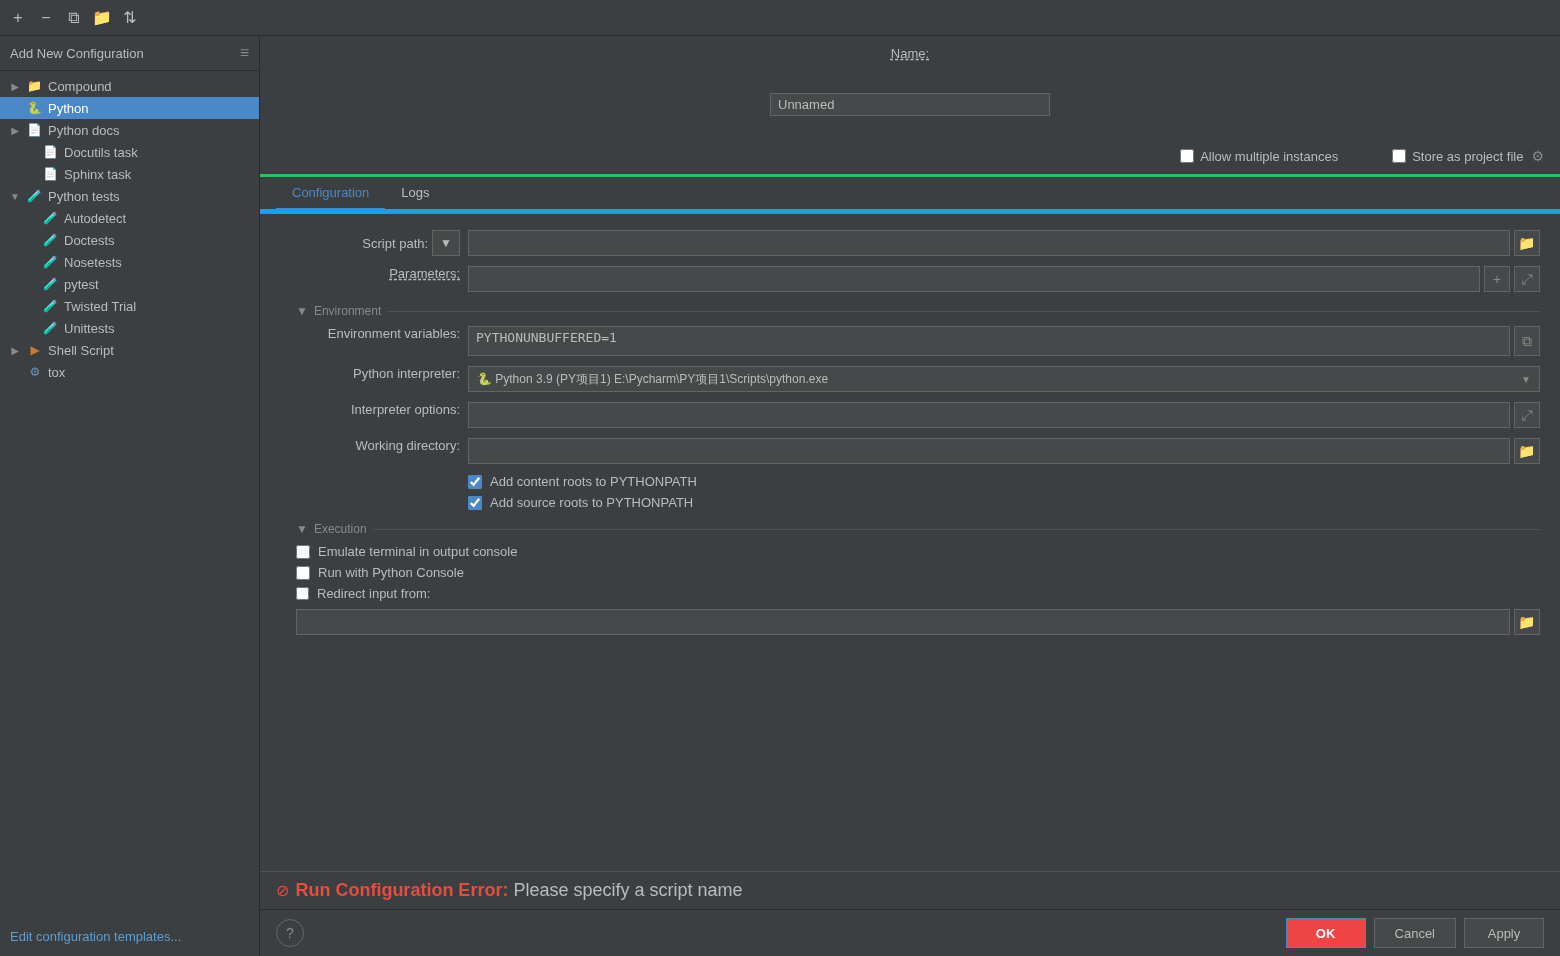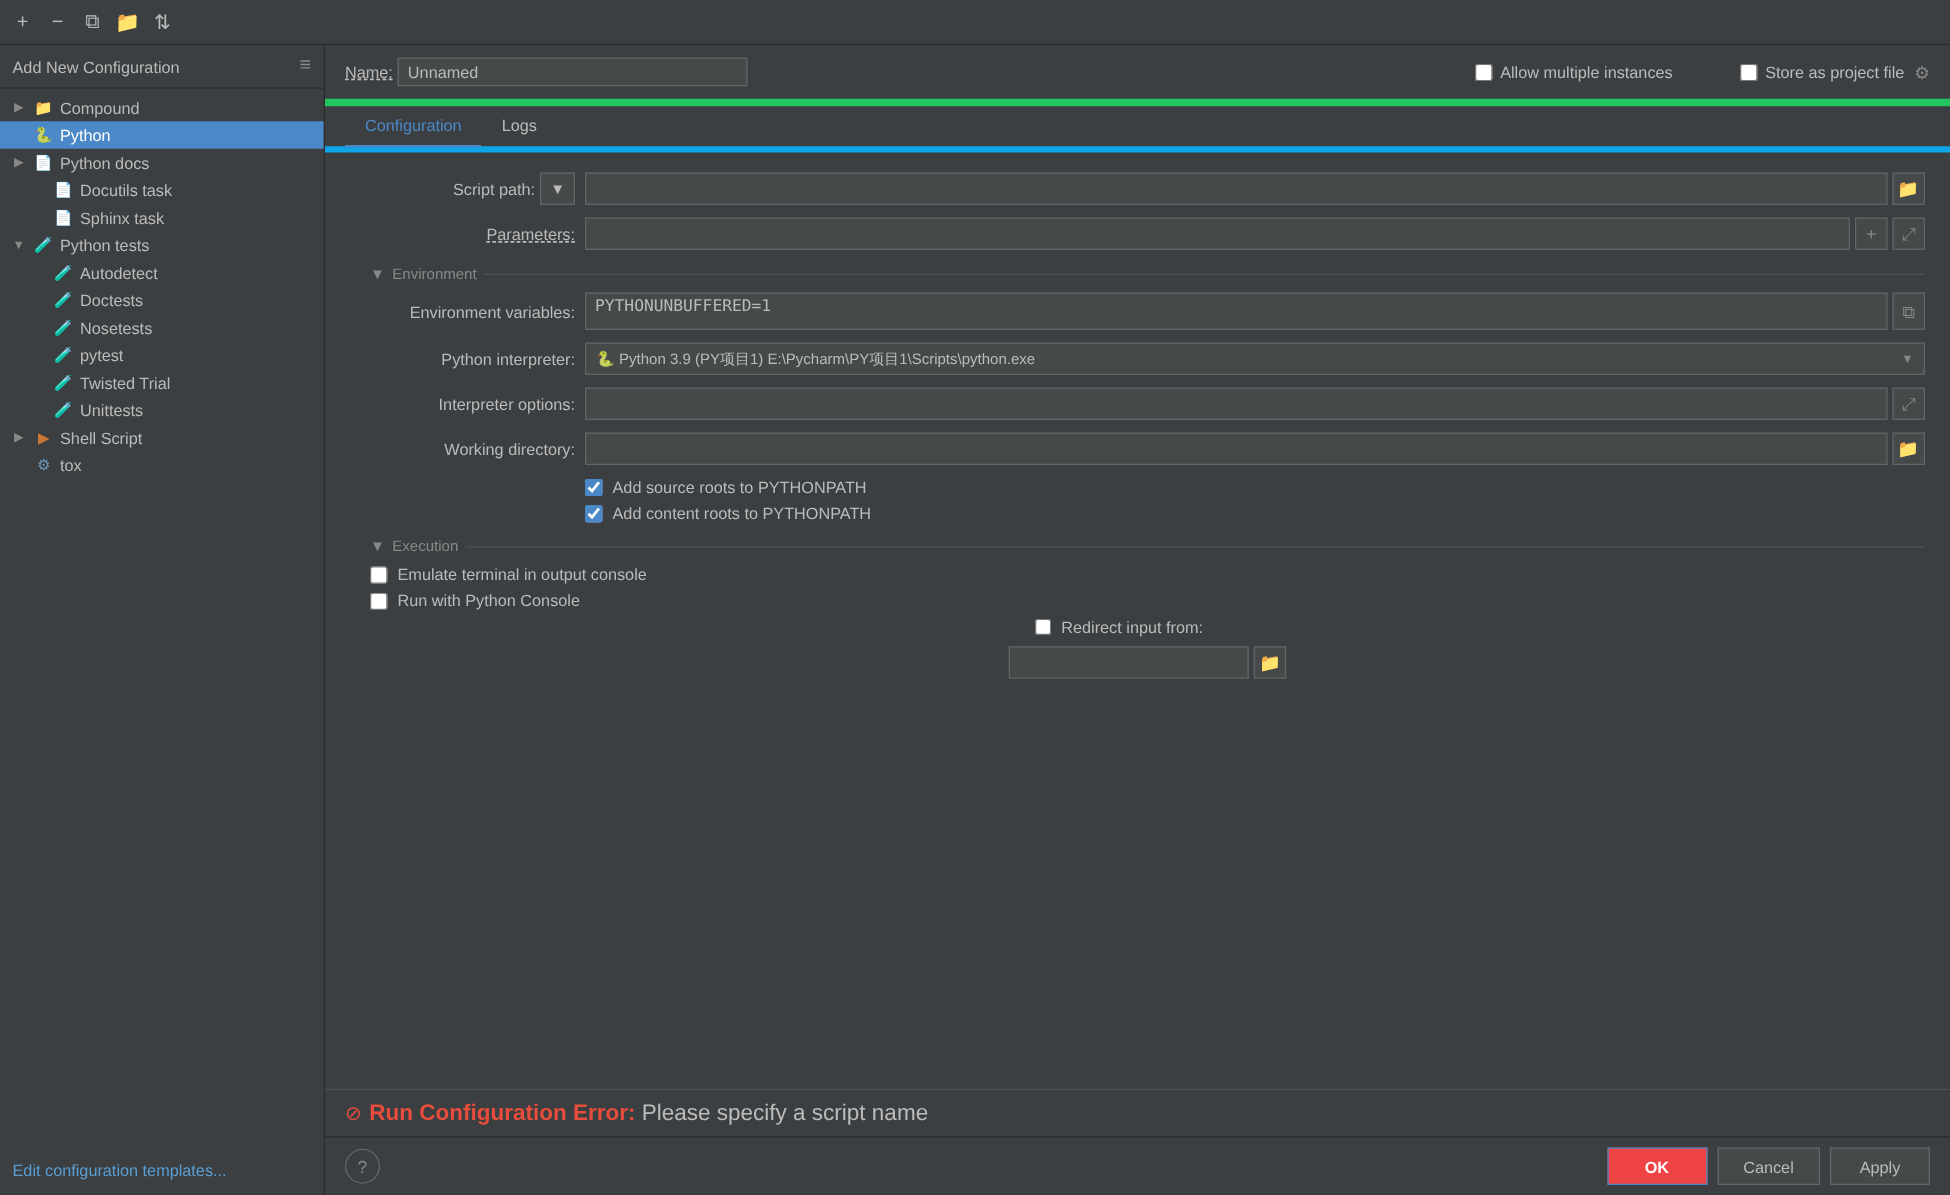--- a/index.html
+++ b/index.html
@@ -144,23 +144,24 @@
       display: flex;
       flex-direction: column;
       overflow: hidden;
     }
 
     
     .name-bar {
       display: flex;
       align-items: center;
       padding: 10px 16px;
-      gap: 4px;
-      border-bottom: 6px solid #22c55e;
-      flex-shrink: 0;
+      gap: 32px;
+      border-bottom: 3px solid #22c55e;
+      flex-shrink: 0;
+      flex-direction: column;
     }
 
     .name-label {
       font-size: 13px;
       color: #bbbbbb;
       text-decoration: underline;
       text-decoration-style: dashed;
     }
 
     .name-input {
@@ -232,21 +233,20 @@
     
     .content-area {
       flex: 1;
       overflow-y: auto;
       padding: 16px 20px;
     }
 
     
     .form-row {
       display: flex;
-      align-items: center;
       margin-bottom: 10px;
       gap: 8px;
     }
 
     .form-label {
       width: 180px;
       text-align: right;
       color: #bbbbbb;
       font-size: 13px;
       flex-shrink: 0;
@@ -704,26 +704,26 @@
       <div class="form-row">
         <span class="form-label">Working directory:</span>
         <div class="form-input-wrap">
           <input class="form-input" type="text" value="" style="">
           <div class="icon-btn">📁</div>
         </div>
       </div>
 
       <div class="checkbox-row">
         <input type="checkbox" checked="" style="">
-        <span>Add source roots to PYTHONPATH</span>
+        <span>Add content roots to PYTHONPATH</span>
       </div>
 
       <div class="checkbox-row">
         <input type="checkbox" checked="" style="">
-        <span>Add content roots to PYTHONPATH</span>
+        <span>Add source roots to PYTHONPATH</span>
       </div>
 
       <div class="section-header">
         <span class="collapse-arrow">▼</span>
         <span>Execution</span>
         <div class="section-line"></div>
       </div>
 
       <div class="exec-checkbox-row">
         <input type="checkbox" style="">

